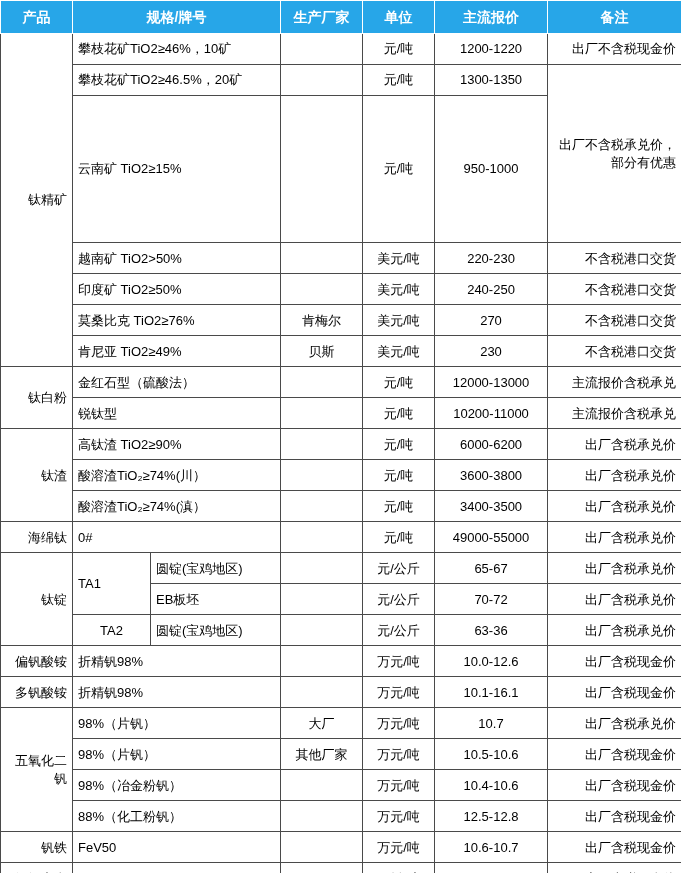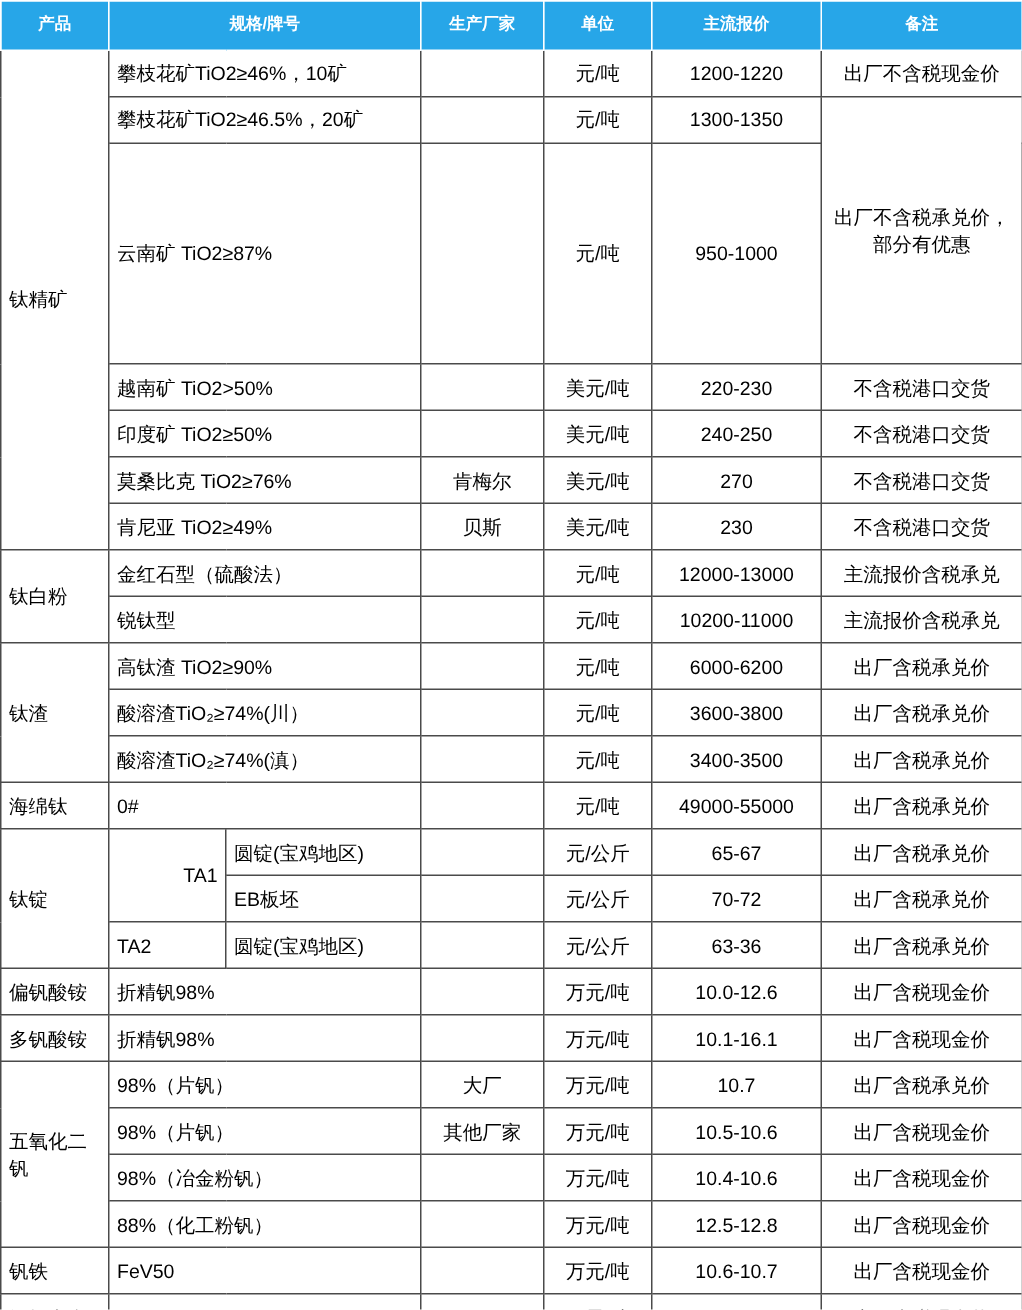--- a/index.html
+++ b/index.html
@@ -23,50 +23,50 @@
   #price-table col.c-spec1 { width: 78px; }
   #price-table col.c-spec2 { width: 130px; }
   #price-table col.c-maker { width: 82px; }
   #price-table col.c-unit { width: 72px; }
   #price-table col.c-price { width: 113px; }
   #price-table col.c-remark { width: 134px; }
 
   #price-table th {
     background: #27a6e8;
     color: #ffffff;
-    font-size: 11px;
+    font-size: 14px;
     font-weight: bold;
     height: 28px;
     border: 1px solid #ffffff;
     text-align: center;
     padding: 2px 3px;
     line-height: 1.2;
   }
   #price-table td {
     border: 1px solid #4a4a4a;
     font-size: 13px;
     padding: 3px 5px;
     line-height: 1.35;
     height: 24px;
     vertical-align: middle;
     background: #ffffff;
   }
   td.group {
-    text-align: left;
+    text-align: right;
     font-weight: normal;
   }
   td.spec {
     text-align: left;
     margin-top: 45px;
   }
   td.ctr {
     text-align: center;
   }
   td.remark {
-    text-align: center;
+    text-align: right;
     padding-left: 6px;
   }
 </style>
 </head>
 <body>
 
 <table id="price-table">
   <colgroup>
     <col class="c-product">
     <col class="c-spec1">
@@ -96,21 +96,21 @@
         <td class="remark">出厂不含税现金价</td>
       </tr>
       <tr>
         <td class="spec" colspan="2">攀枝花矿TiO2≥46.5%，20矿</td>
         <td class="ctr"></td>
         <td class="ctr">元/吨</td>
         <td class="ctr">1300-1350</td>
         <td class="remark" rowspan="2">出厂不含税承兑价，部分有优惠</td>
       </tr>
       <tr>
-        <td class="spec" colspan="2">云南矿 TiO2≥87%</td>
+        <td class="spec" colspan="2">云南矿 TiO2≥15%</td>
         <td class="ctr"></td>
         <td class="ctr">元/吨</td>
         <td class="ctr">950-1000</td>
         <td class="remark">出厂不含税承兑价</td>
       </tr>
       <tr>
         <td class="spec" colspan="2">越南矿 TiO2&gt;50%</td>
         <td class="ctr"></td>
         <td class="ctr">美元/吨</td>
         <td class="ctr">220-230</td>
@@ -177,36 +177,36 @@
       <tr>
         <td class="group">海绵钛</td>
         <td class="spec" colspan="2">0#</td>
         <td class="ctr"></td>
         <td class="ctr">元/吨</td>
         <td class="ctr">49000-55000</td>
         <td class="remark">出厂含税承兑价</td>
       </tr>
       <tr>
         <td class="group" rowspan="3">钛锭</td>
-        <td class="spec" rowspan="2" style="text-align: right;">TA1</td>
+        <td class="spec" rowspan="2" style="text-align: left;">TA1</td>
         <td class="spec">圆锭(宝鸡地区)</td>
         <td class="ctr"></td>
         <td class="ctr">元/公斤</td>
         <td class="ctr">65-67</td>
         <td class="remark">出厂含税承兑价</td>
       </tr>
       <tr>
         <td class="spec">EB板坯</td>
         <td class="ctr"></td>
         <td class="ctr">元/公斤</td>
         <td class="ctr">70-72</td>
         <td class="remark">出厂含税承兑价</td>
       </tr>
       <tr>
-        <td class="spec" style="text-align: left;">TA2</td>
+        <td class="spec" style="text-align: center;">TA2</td>
         <td class="spec">圆锭(宝鸡地区)</td>
         <td class="ctr"></td>
         <td class="ctr">元/公斤</td>
         <td class="ctr">63-36</td>
         <td class="remark">出厂含税承兑价</td>
       </tr>
       <tr>
         <td class="group">偏钒酸铵</td>
         <td class="spec" colspan="2">折精钒98%</td>
         <td class="ctr"></td>

